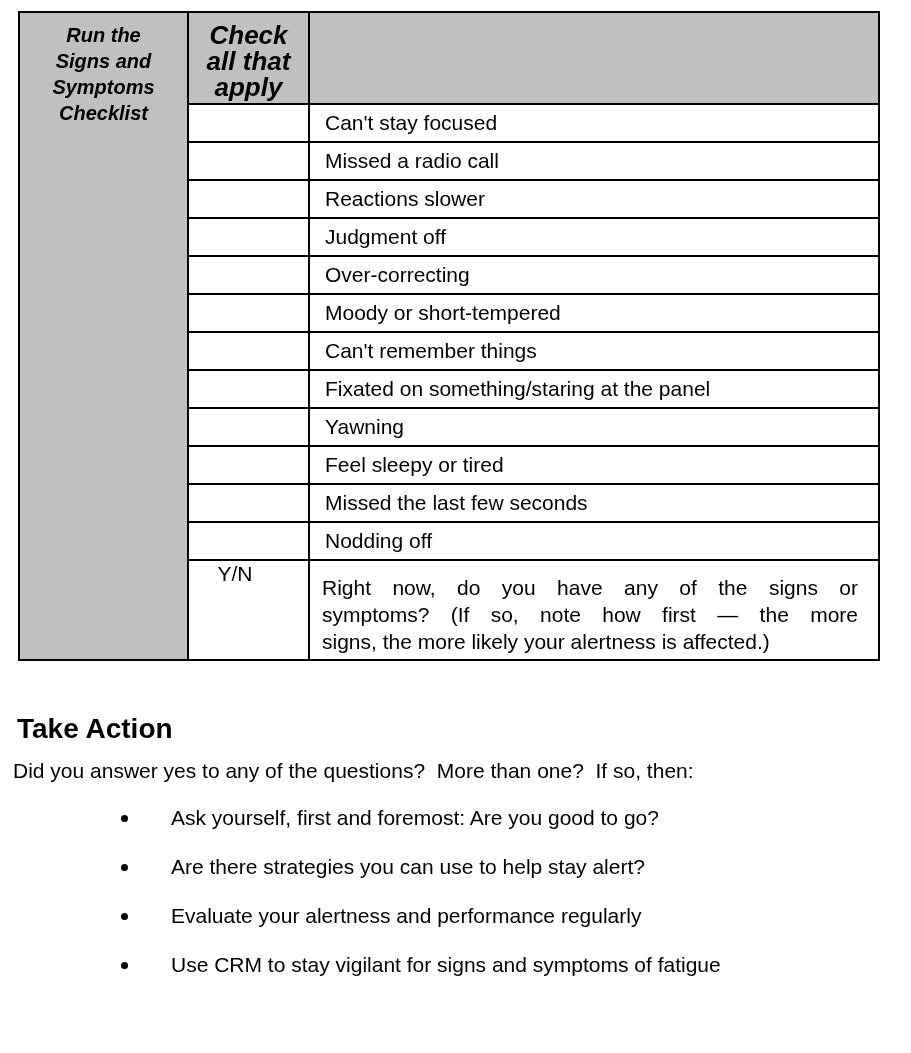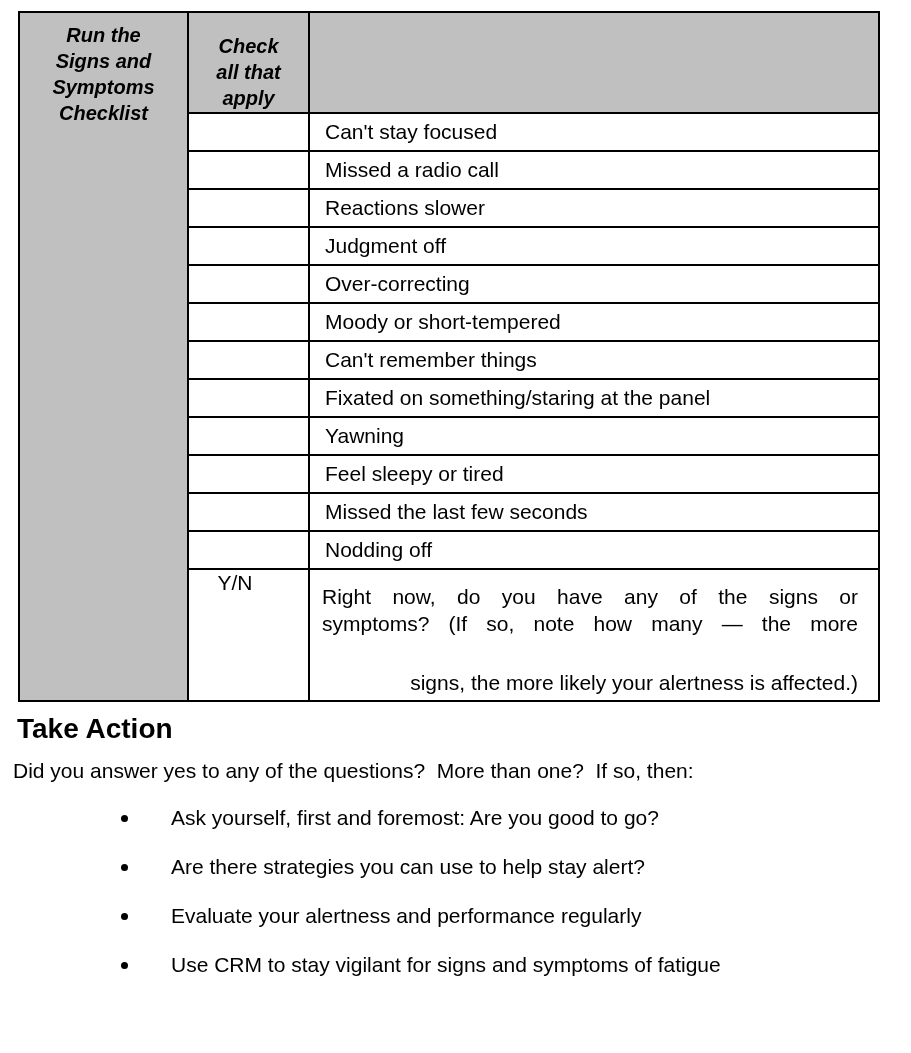--- a/index.html
+++ b/index.html
@@ -46,24 +46,24 @@
     white-space: pre-line;
     padding-top: 9px;
   }
   .header-row { height: 92px; }
   .check-header {
     background: #c0c0c0;
     vertical-align: top;
     text-align: center;
     font-weight: bold;
     font-style: italic;
-    font-size: 20px;
+    font-size: 26px;
     line-height: 26px;
     white-space: pre-line;
-    padding-top: 20px;
+    padding-top: 9px;
   }
   .empty-header { background: #c0c0c0; }
 
   .symptom-row { height: 38px; }
   .check-cell  { background: #ffffff; }
   .symptom-cell {
     font-size: 21px;
     padding-left: 15px;
     vertical-align: middle;
     white-space: nowrap;
@@ -76,21 +76,21 @@
     vertical-align: top;
     padding-right: 28px;
   }
   .question-cell {
     font-size: 21px;
     line-height: 27px;
     vertical-align: top;
     padding: 13px 20px 4px 12px;
   }
   .q-line      { text-align: justify; text-align-last: justify; }
-  .q-line-last { text-align: right; margin-top: 32px; }
+  .q-line-last { text-align: left; }
 
   
   .ta-heading {
     position: absolute;
     left: 17px;
     top: 716px;
     font-size: 28px;
     font-weight: bold;
     line-height: 26px;
   }
@@ -198,21 +198,21 @@
       </tr>
       <tr class="symptom-row">
         <td class="check-cell"></td>
         <td class="symptom-cell">Nodding off</td>
       </tr>
 
       <tr class="final-row">
         <td class="yn-cell">Y/N</td>
         <td class="question-cell">
           <div class="q-line">Right now, do you have any of the signs or</div>
-          <div class="q-line">symptoms? (If so, note how many — the more</div>
+          <div class="q-line">symptoms? (If so, note how first — the more</div>
           <div class="q-line-last">signs, the more likely your alertness is affected.)</div>
         </td>
       </tr>
     </tbody>
   </table>
 
   <div class="ta-heading">Take Action</div>
 
   <div class="ta-intro">Did you answer yes to any of the questions?  More than one?  If so, then:</div>
 

